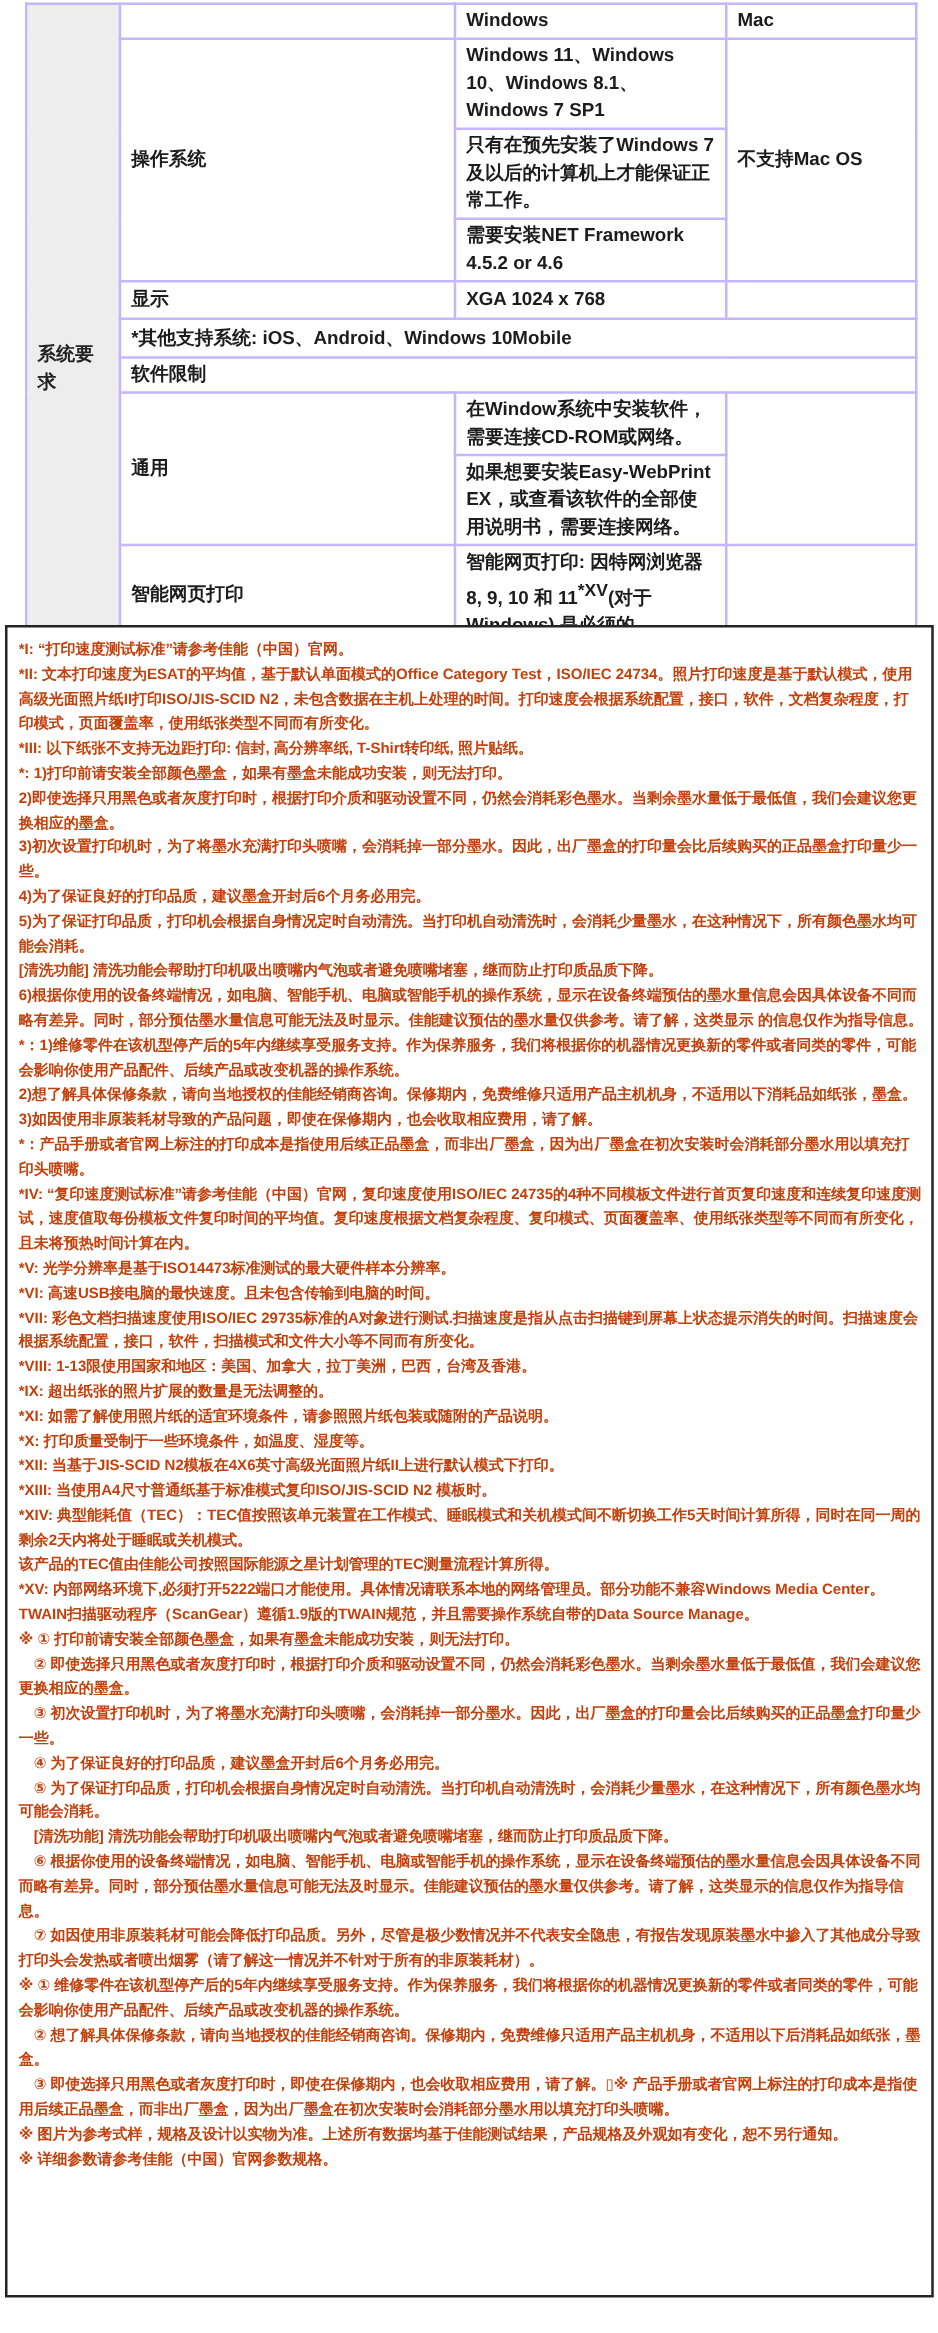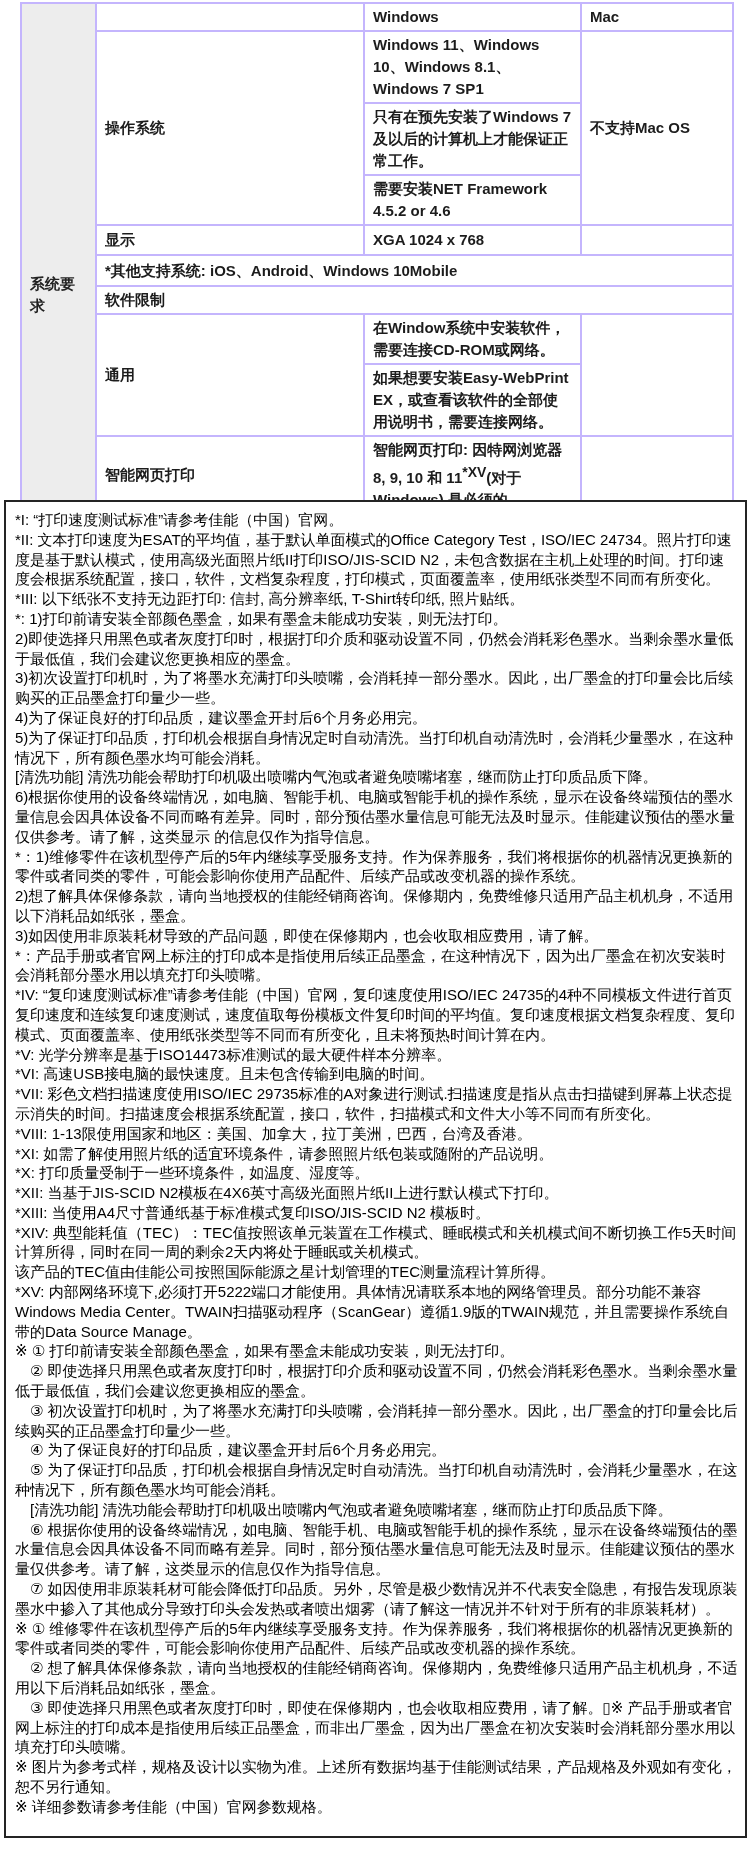--- a/index.html
+++ b/index.html
@@ -15,22 +15,22 @@
   th.sec{background:#ededed;text-align:center;font-size:15px;color:#222;width:75px;
          padding:2px 4px;}
   .r0{height:27px}.r1{height:46px}.r2{height:55px}.r3{height:42px}.r4{height:30px}
   .r5{height:31px}.r6{height:25px}.r7{height:50px}.r8{height:67px}.r9{height:69px}.r10{height:50px}
   td.smart{line-height:29px;}
   td.smart sup{font-size:14px;vertical-align:super;letter-spacing:0;}
 
   
   .fnote{position:absolute;left:4px;top:500px;width:743px;height:1338px;box-sizing:border-box;
          border:2px solid #242424;padding:8px 6px 0 9px;background:#fff;}
-  .fnote p{margin:0;padding:0;font-size:15px;line-height:19.8px;font-weight:400;
-           color:#000000;word-break:break-word;}
+  .fnote p{margin:0;padding:0;font-size:12px;line-height:19.8px;font-weight:700;
+           color:#c2410c;word-break:break-word;}
 </style>
 </head>
 <body>
 
 <div class="page">
 
   <table class="spec">
     <colgroup>
       <col style="width:75px">
         <col style="width:268px">
@@ -95,26 +95,27 @@
       <p>*: 1)打印前请安装全部颜色墨盒，如果有墨盒未能成功安装，则无法打印。</p>
       <p>2)即使选择只用黑色或者灰度打印时，根据打印介质和驱动设置不同，仍然会消耗彩色墨水。当剩余墨水量低于最低值，我们会建议您更换相应的墨盒。</p>
       <p>3)初次设置打印机时，为了将墨水充满打印头喷嘴，会消耗掉一部分墨水。因此，出厂墨盒的打印量会比后续购买的正品墨盒打印量少一些。</p>
       <p>4)为了保证良好的打印品质，建议墨盒开封后6个月务必用完。</p>
       <p>5)为了保证打印品质，打印机会根据自身情况定时自动清洗。当打印机自动清洗时，会消耗少量墨水，在这种情况下，所有颜色墨水均可能会消耗。</p>
       <p>[清洗功能] 清洗功能会帮助打印机吸出喷嘴内气泡或者避免喷嘴堵塞，继而防止打印质品质下降。</p>
       <p>6)根据你使用的设备终端情况，如电脑、智能手机、电脑或智能手机的操作系统，显示在设备终端预估的墨水量信息会因具体设备不同而略有差异。同时，部分预估墨水量信息可能无法及时显示。佳能建议预估的墨水量仅供参考。请了解，这类显示 的信息仅作为指导信息。</p>
       <p>*：1)维修零件在该机型停产后的5年内继续享受服务支持。作为保养服务，我们将根据你的机器情况更换新的零件或者同类的零件，可能会影响你使用产品配件、后续产品或改变机器的操作系统。</p>
       <p>2)想了解具体保修条款，请向当地授权的佳能经销商咨询。保修期内，免费维修只适用产品主机机身，不适用以下消耗品如纸张，墨盒。</p>
       <p>3)如因使用非原装耗材导致的产品问题，即使在保修期内，也会收取相应费用，请了解。</p>
-      <p>*：产品手册或者官网上标注的打印成本是指使用后续正品墨盒，在这种情况下，因为出厂墨盒在初次安装时会消耗部分墨水用以填充打印头喷嘴。</p>
+      <p>*：产品手册或者官网上标注的打印成本是指使用后续正品墨盒，而非出厂墨盒，因为出厂墨盒在初次安装时会消耗部分墨水用以填充打印头喷嘴。</p>
       <p>*IV: “复印速度测试标准”请参考佳能（中国）官网，复印速度使用ISO/IEC 24735的4种不同模板文件进行首页复印速度和连续复印速度测试，速度值取每份模板文件复印时间的平均值。复印速度根据文档复杂程度、复印模式、页面覆盖率、使用纸张类型等不同而有所变化，且未将预热时间计算在内。</p>
       <p>*V: 光学分辨率是基于ISO14473标准测试的最大硬件样本分辨率。</p>
       <p>*VI: 高速USB接电脑的最快速度。且未包含传输到电脑的时间。</p>
       <p>*VII: 彩色文档扫描速度使用ISO/IEC 29735标准的A对象进行测试.扫描速度是指从点击扫描键到屏幕上状态提示消失的时间。扫描速度会根据系统配置，接口，软件，扫描模式和文件大小等不同而有所变化。</p>
       <p>*VIII: 1-13限使用国家和地区：美国、加拿大，拉丁美洲，巴西，台湾及香港。</p>
+      <p>*IX: 超出纸张的照片扩展的数量是无法调整的。</p>
       <p>*XI: 如需了解使用照片纸的适宜环境条件，请参照照片纸包装或随附的产品说明。</p>
       <p>*X: 打印质量受制于一些环境条件，如温度、湿度等。</p>
       <p>*XII: 当基于JIS-SCID N2模板在4X6英寸高级光面照片纸II上进行默认模式下打印。</p>
       <p>*XIII: 当使用A4尺寸普通纸基于标准模式复印ISO/JIS-SCID N2 模板时。</p>
       <p>*XIV: 典型能耗值（TEC）：TEC值按照该单元装置在工作模式、睡眠模式和关机模式间不断切换工作5天时间计算所得，同时在同一周的剩余2天内将处于睡眠或关机模式。</p>
       <p>该产品的TEC值由佳能公司按照国际能源之星计划管理的TEC测量流程计算所得。</p>
       <p>*XV: 内部网络环境下,必须打开5222端口才能使用。具体情况请联系本地的网络管理员。部分功能不兼容Windows Media Center。TWAIN扫描驱动程序（ScanGear）遵循1.9版的TWAIN规范，并且需要操作系统自带的Data Source Manage。</p>
       <p>※ ① 打印前请安装全部颜色墨盒，如果有墨盒未能成功安装，则无法打印。</p>
       <p>　② 即使选择只用黑色或者灰度打印时，根据打印介质和驱动设置不同，仍然会消耗彩色墨水。当剩余墨水量低于最低值，我们会建议您更换相应的墨盒。</p>
       <p>　③ 初次设置打印机时，为了将墨水充满打印头喷嘴，会消耗掉一部分墨水。因此，出厂墨盒的打印量会比后续购买的正品墨盒打印量少一些。</p>

